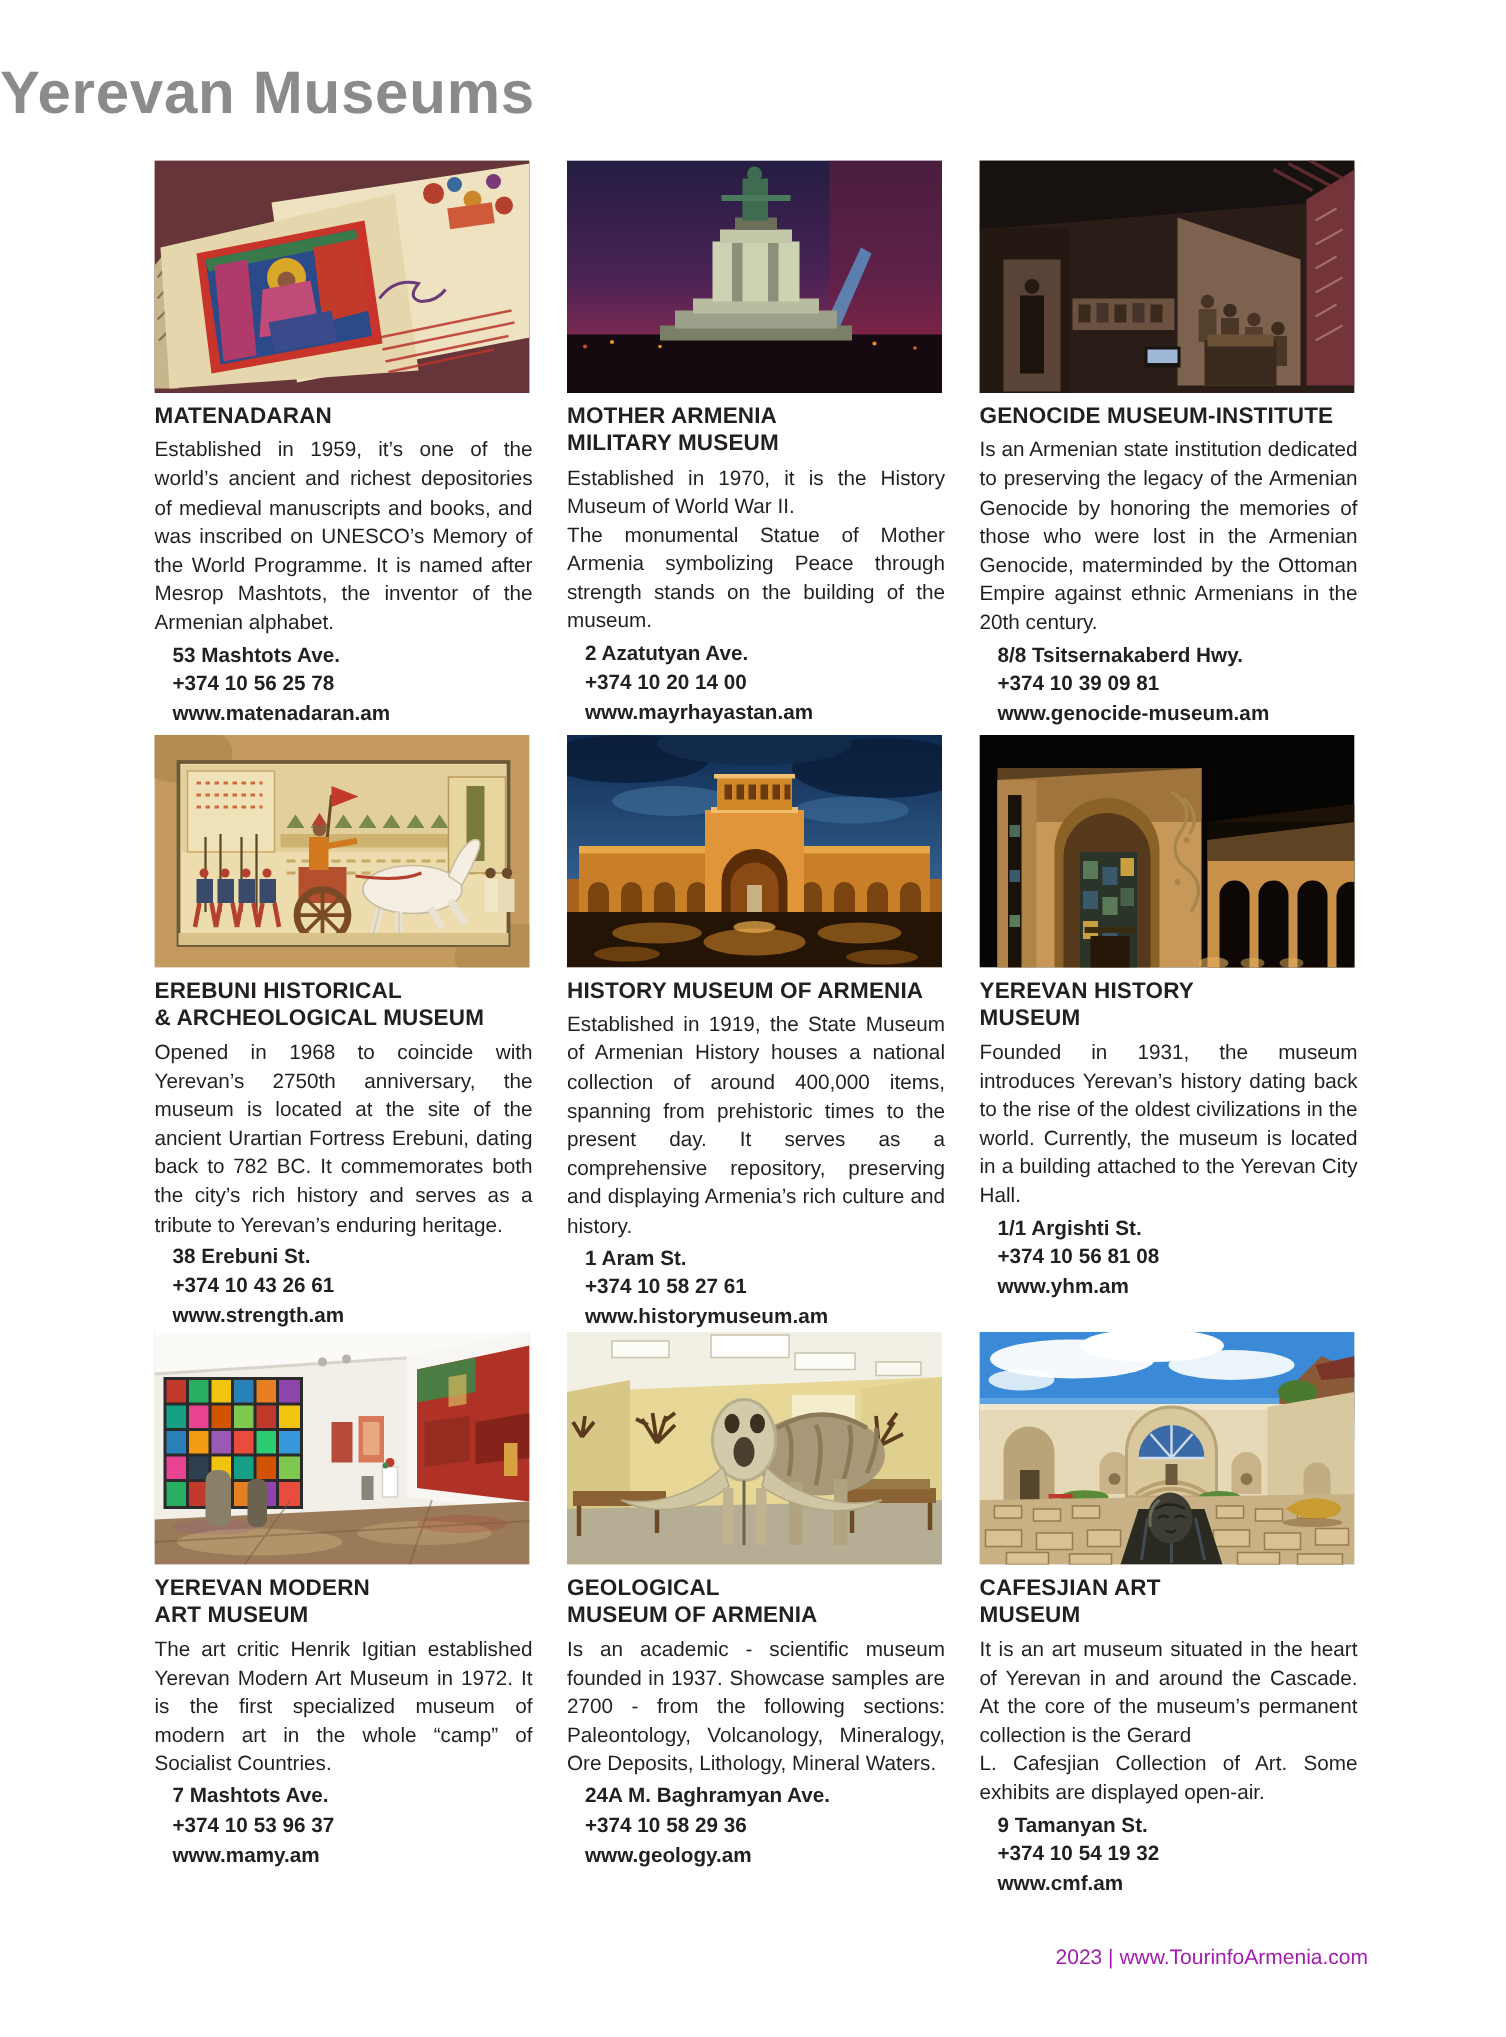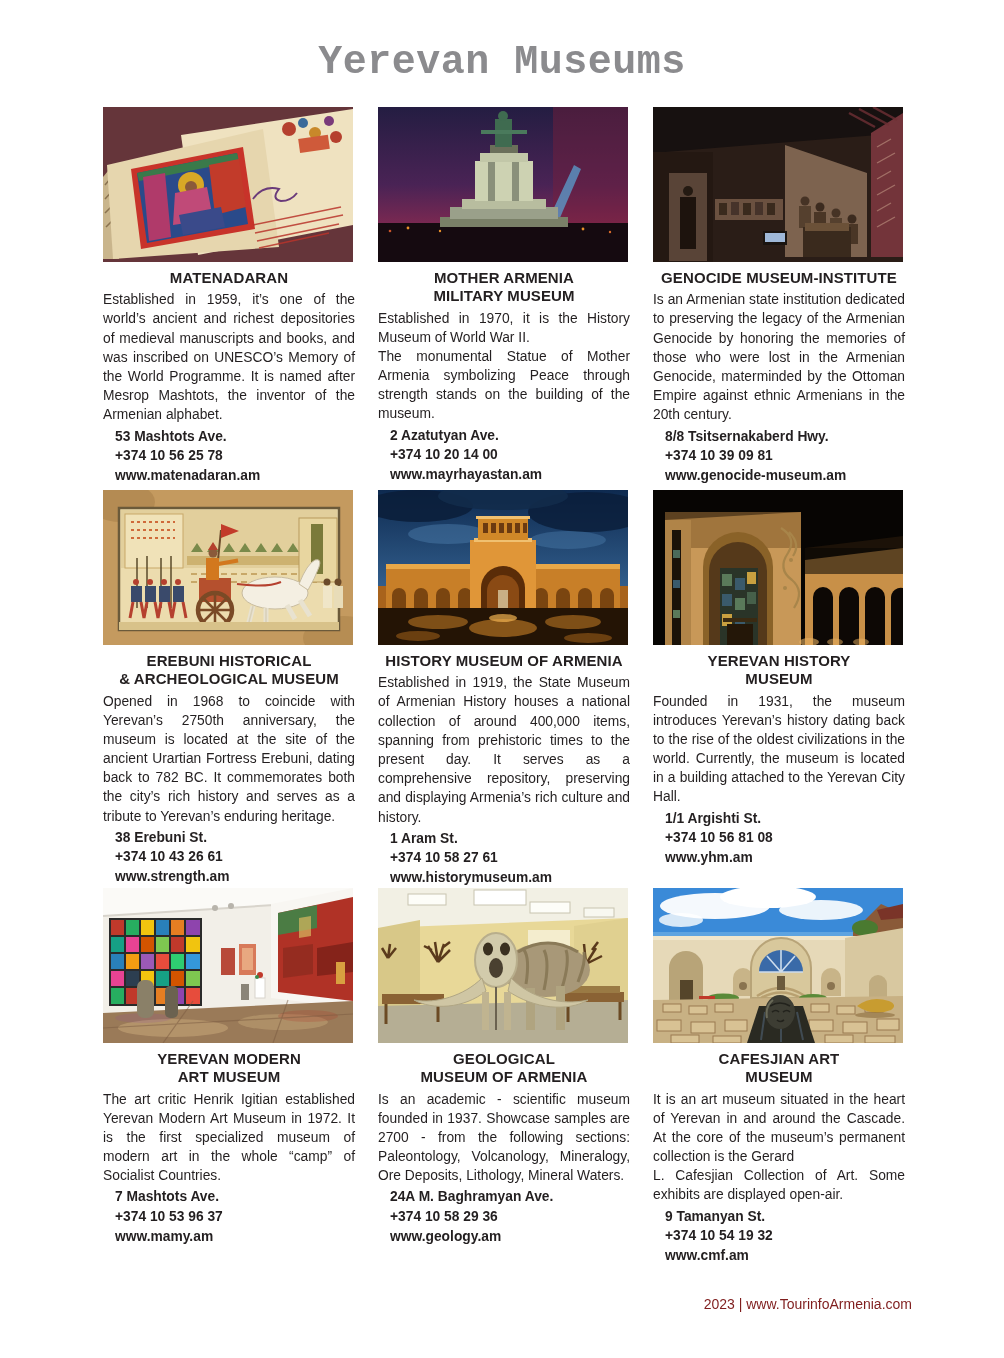--- a/index.html
+++ b/index.html
@@ -1,31 +1,31 @@
 <!DOCTYPE html>
 <html><head>
 <meta charset="utf-8">
 <style>
   html,body{margin:0;padding:0;background:#e8e8e8;}
   .page{position:relative;width:1004px;height:1358px;background:#ffffff;margin:0 auto;
         font-family:"Liberation Sans",sans-serif;color:#231f20;overflow:hidden;}
-  .page-title{position:absolute;top:40px;left:0;width:100%;text-align:center;
-        font-family:Liberation Mono, monospace;font-weight:bold;font-size:40px;
+  .page-title{position:absolute;top:40px;left:0;width:100%;text-align:left;
+        font-family:Liberation Sans, sans-serif;font-weight:bold;font-size:40px;
         color:#8b8b8e;letter-spacing:0.5px;}
   .grid{position:absolute;left:103px;top:107px;width:802px;display:grid;
         grid-template-columns:252px 252px 252px;column-gap:23px;
         grid-template-rows:383px 398px auto;}
   .cell{width:252px;}
   .photo{display:block;width:250px;height:155px;margin-bottom:7px;background:#ddd;}
   .museum-name{font-size:15px;font-weight:bold;line-height:1.22;margin:2px 0 3px;
-        white-space:pre-line;letter-spacing:0.1px;text-align:center;}
+        white-space:pre-line;letter-spacing:0.1px;}
   .museum-desc{font-size:13.8px;line-height:1.39;text-align:justify;
         white-space:pre-line;margin:0 0 2px;}
   .museum-address,.museum-phone,.museum-web{font-size:13.8px;font-weight:bold;line-height:1.42;margin-left:12px;}
-  .footer{position:absolute;top:1296px;right:92px;font-size:14px;color:#7f1d1d;}
+  .footer{position:absolute;top:1296px;right:92px;font-size:14px;color:#a21caf;}
 </style>
 </head>
 <body>
 
 <div class="page">
   <div class="page-title">Yerevan Museums</div>
 
   <div class="grid">
 
     <div class="cell">

